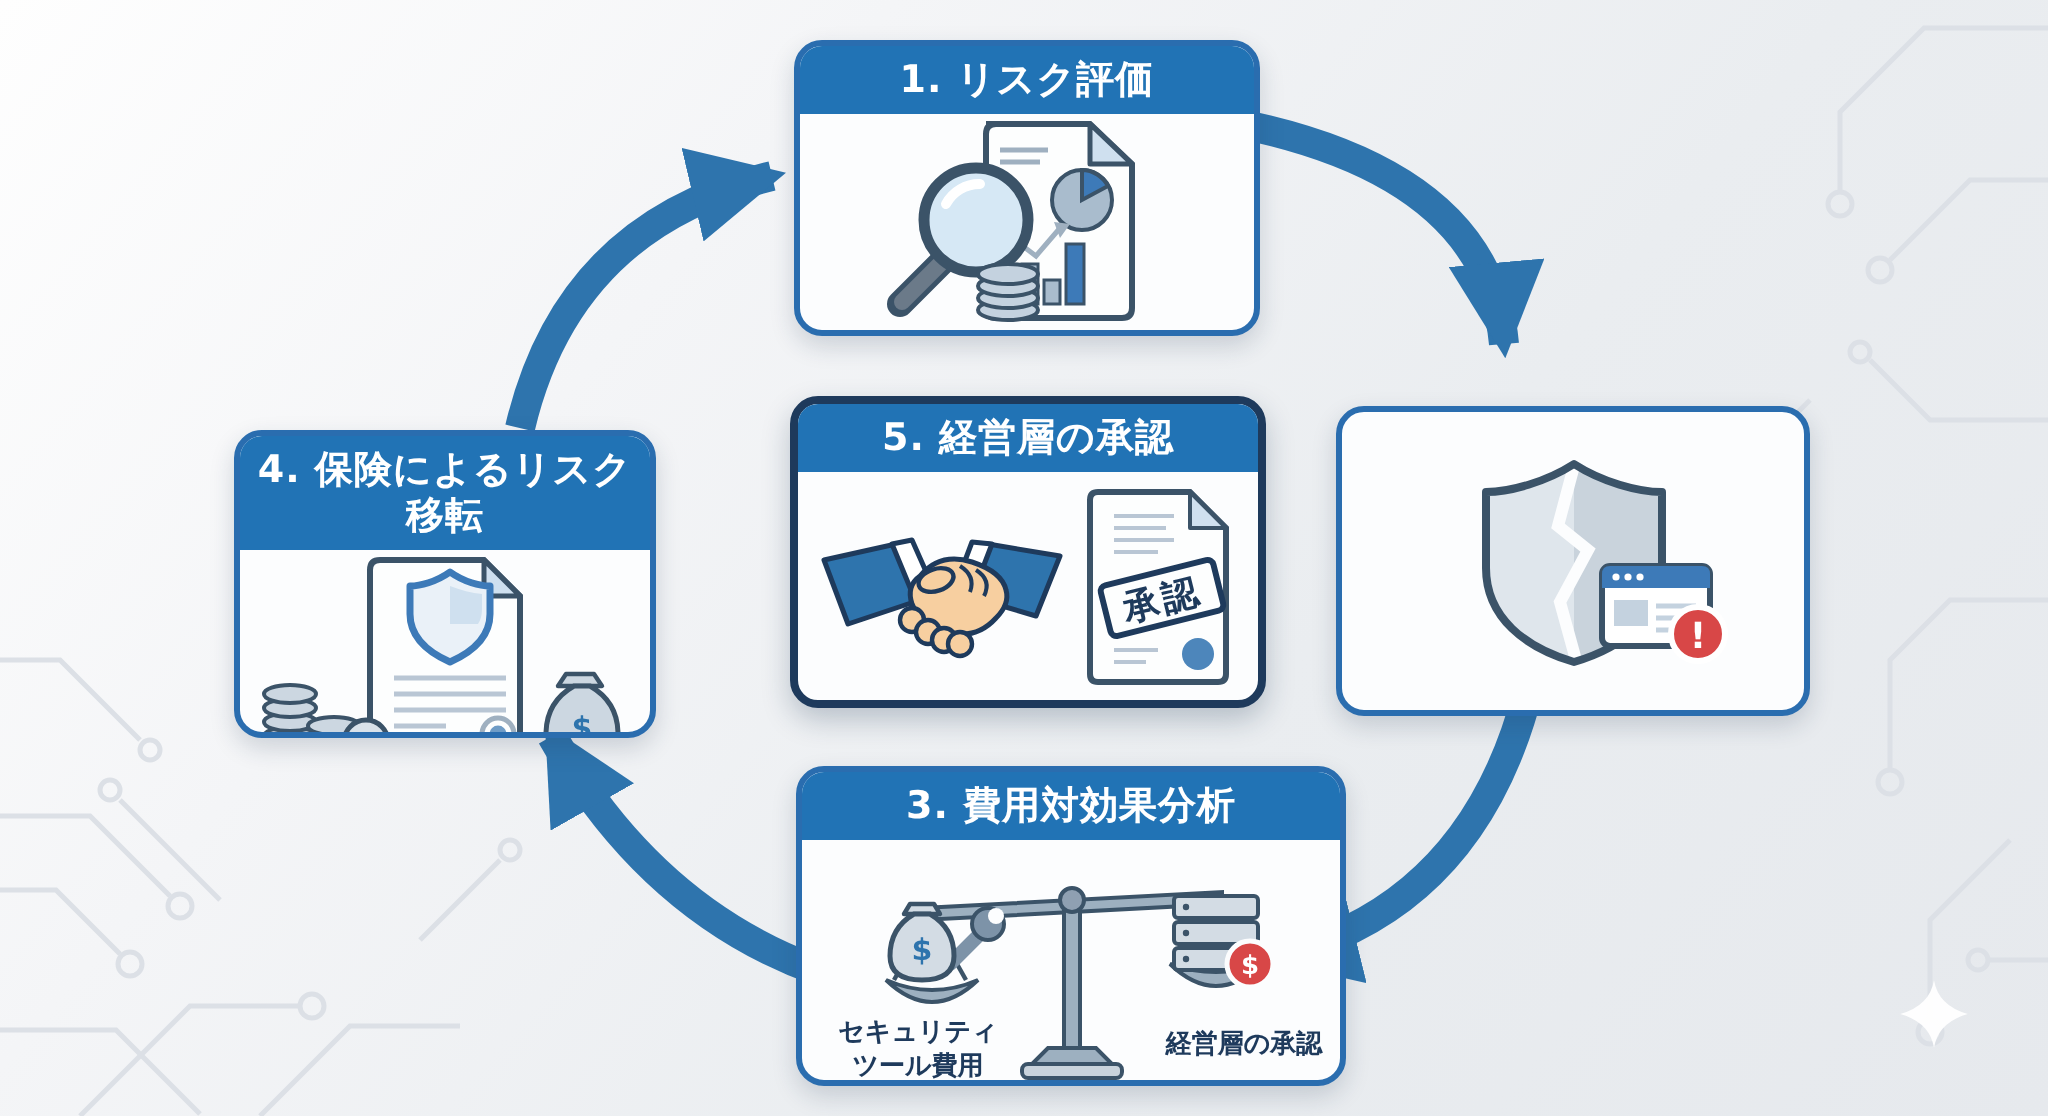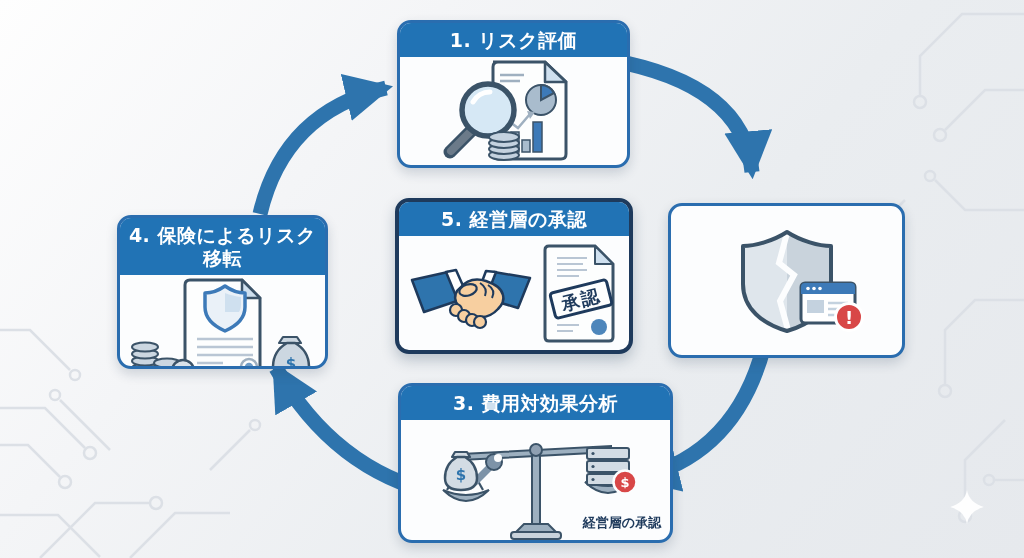--- a/index.html
+++ b/index.html
@@ -178,20 +178,24 @@
           <rect x="156" y="28" width="42" height="11" rx="2" fill="#d3dce4" stroke="#3b5368" stroke-width="2"></rect>
           <rect x="156" y="41" width="42" height="11" rx="2" fill="#d3dce4" stroke="#3b5368" stroke-width="2"></rect>
           <rect x="156" y="54" width="42" height="11" rx="2" fill="#d3dce4" stroke="#3b5368" stroke-width="2"></rect>
           <circle cx="162" cy="33.5" r="1.6" fill="#3b5368"></circle>
             <circle cx="162" cy="46.5" r="1.6" fill="#3b5368"></circle>
             <circle cx="162" cy="59.5" r="1.6" fill="#3b5368"></circle>
           <circle cx="194" cy="62" r="11.5" fill="#d84747" stroke="#fcfdfe" stroke-width="2.5"></circle>
           <text x="194" y="67" text-anchor="middle" font-size="13" font-weight="bold" fill="#ffffff">$</text>
         </g>
       </svg>
+      <div class="scale-label left">
+        <div>セキュリティ</div>
+        <div>ツール費用</div>
+      </div>
       <div class="scale-label right">経営層の承認</div>
     </div>
   </div>
 
   <div class="step-box box4">
     <div class="step-header">4. 保険によるリスク移転</div>
     <div class="step-body">
       <svg width="200" height="112" viewBox="0 0 200 112">
         <path d="M67,5 h52 l18,18 v78 q0,5 -5,5 h-65 q-5,0 -5,-5 v-91 q0,-5 5,-5 z" fill="#fdfefe" stroke="#3b5368" stroke-width="3"></path>
         <path d="M119,5 l18,18 h-18 z" fill="#cfe0ef" stroke="#3b5368" stroke-width="2.5" stroke-linejoin="round"></path>

